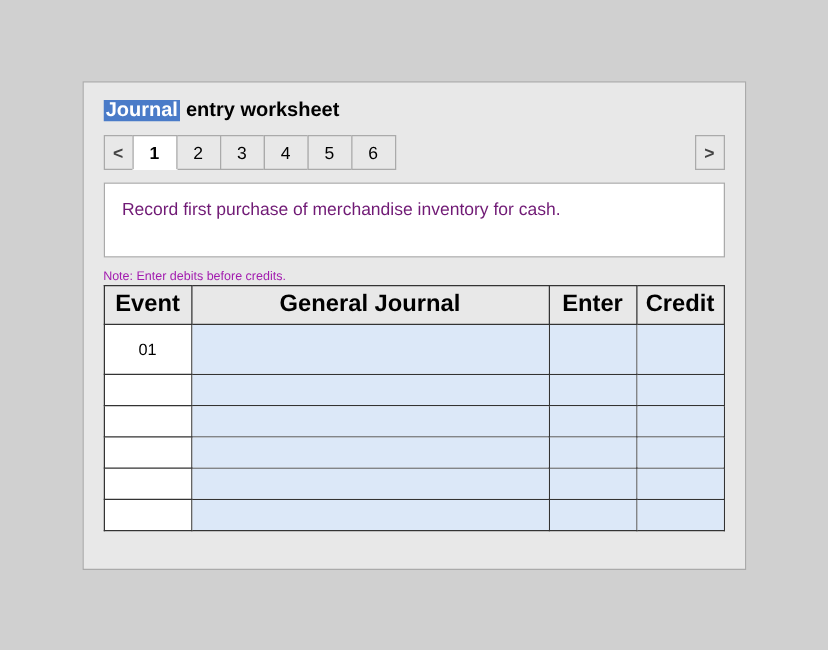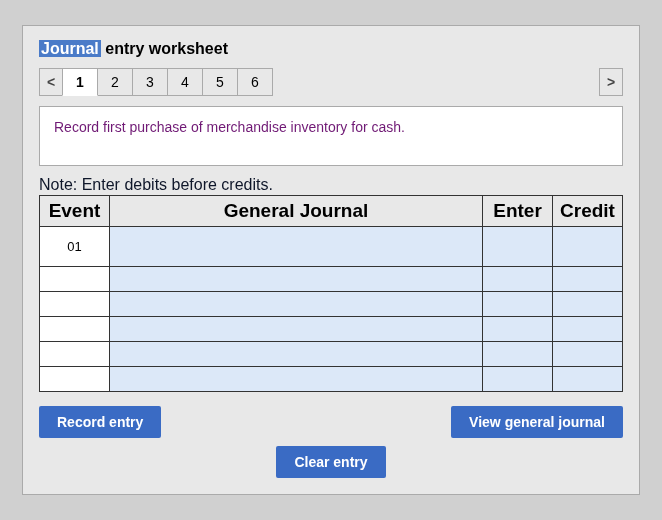--- a/index.html
+++ b/index.html
@@ -8,21 +8,21 @@
       font-size: 14px;
       background: #d0d0d0;
       width: 662px;
       height: 520px;
       display: flex;
       align-items: center;
       justify-content: center;
     }
     .container {
       background: #e8e8e8;
-      width: 618px;
+      width: 531px;
       padding: 14px 16px 16px 16px;
       border: 1px solid #aaa;
     }
     .page-title {
       font-size: 16px;
       font-weight: bold;
       margin-bottom: 10px;
       color: #000;
     }
     .page-title span.highlight {
@@ -72,22 +72,22 @@
     .description-box {
       border: 1px solid #aaa;
       background: #fff;
       padding: 12px 14px;
       margin-bottom: 10px;
       font-size: 14px;
       color: #701a75;
       min-height: 60px;
     }
     .note {
-      color: #0f172a;
-      font-size: 16px;
+      color: #a21caf;
+      font-size: 10px;
       margin-bottom: 1px;
     }
     table {
       width: 100%;
       border-collapse: collapse;
       margin-bottom: 14px;
       background: #fff;
     }
     table th {
       border: 1px solid #333;
@@ -212,22 +212,13 @@
       </tr>
       <tr>
         <td class="event-cell"></td>
         <td><input type="text" value="" style=""></td>
         <td><input type="text" value="" style=""></td>
         <td><input type="text" value="" style=""></td>
       </tr>
     </tbody>
   </table>
 
-  <div class="bottom-section">
-    <div class="bottom-row1">
-      <button class="btn-record">Record entry</button>
-      <button class="btn-view">View general journal</button>
-    </div>
-    <div class="bottom-row2">
-      <button class="btn-clear">Clear entry</button>
-    </div>
-  </div>
 </div>
 
 </body></html>

